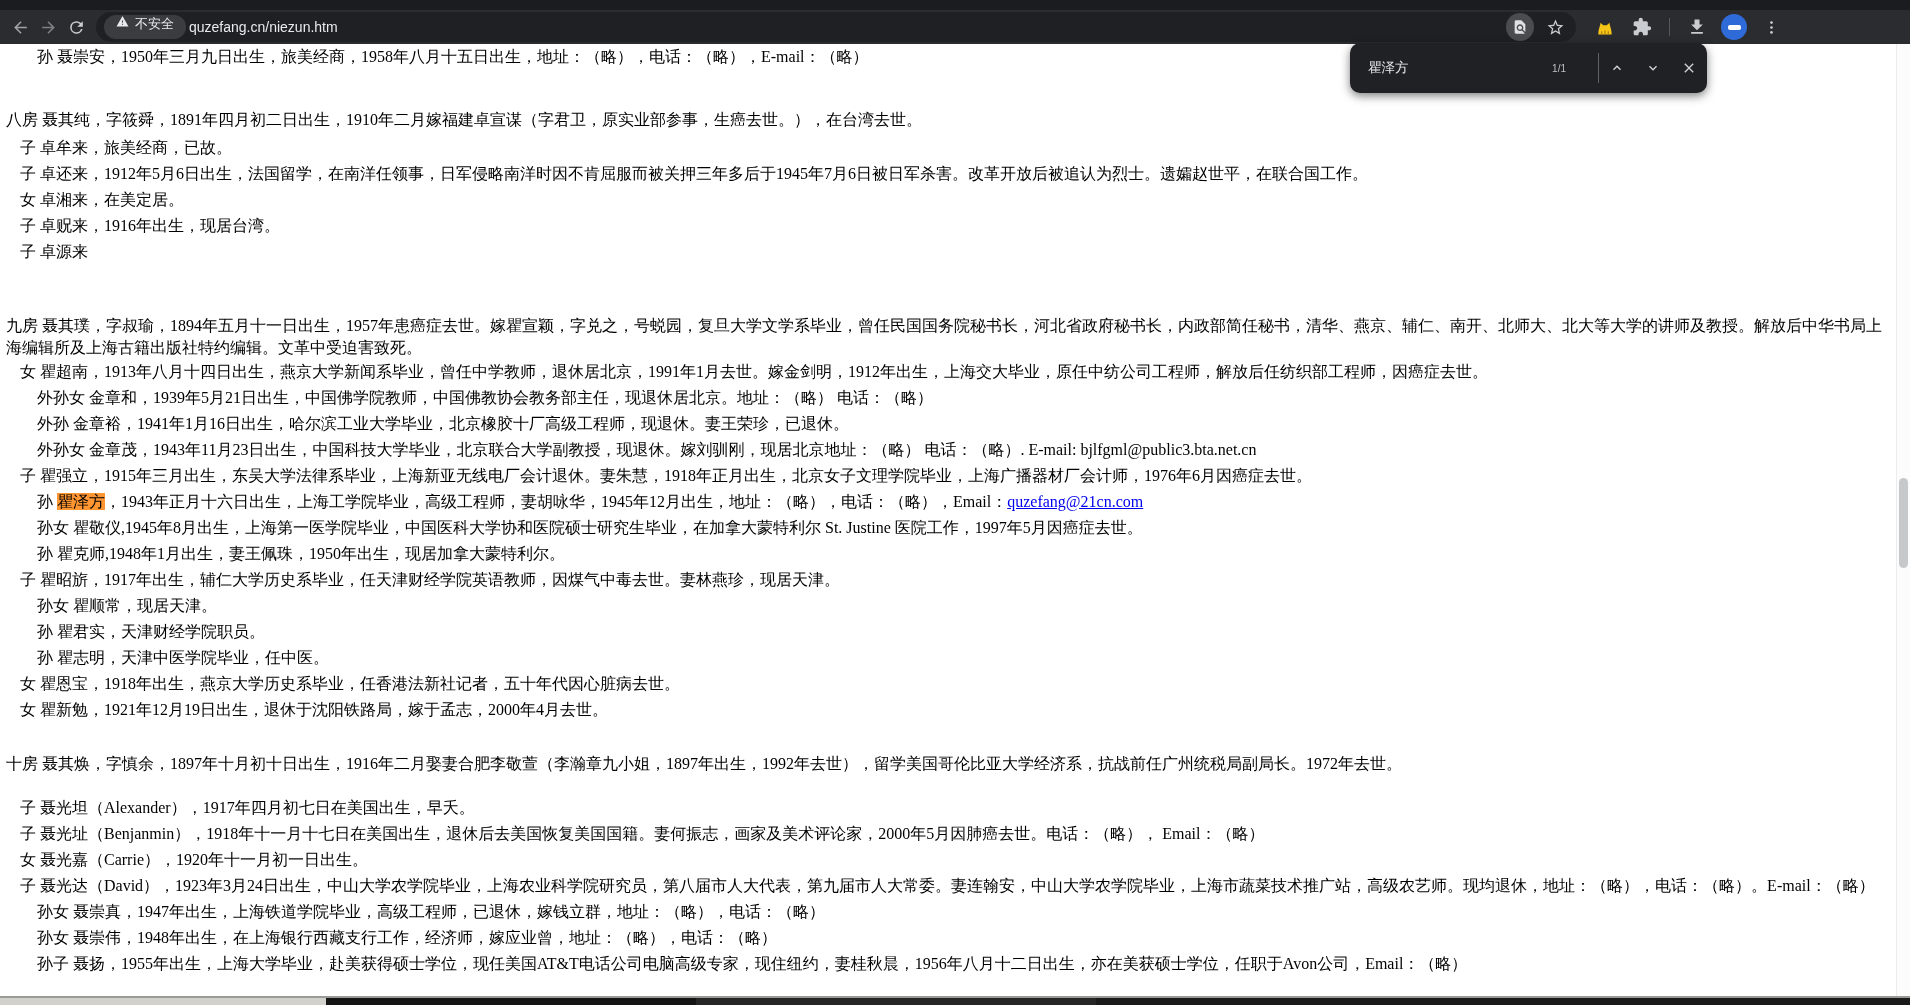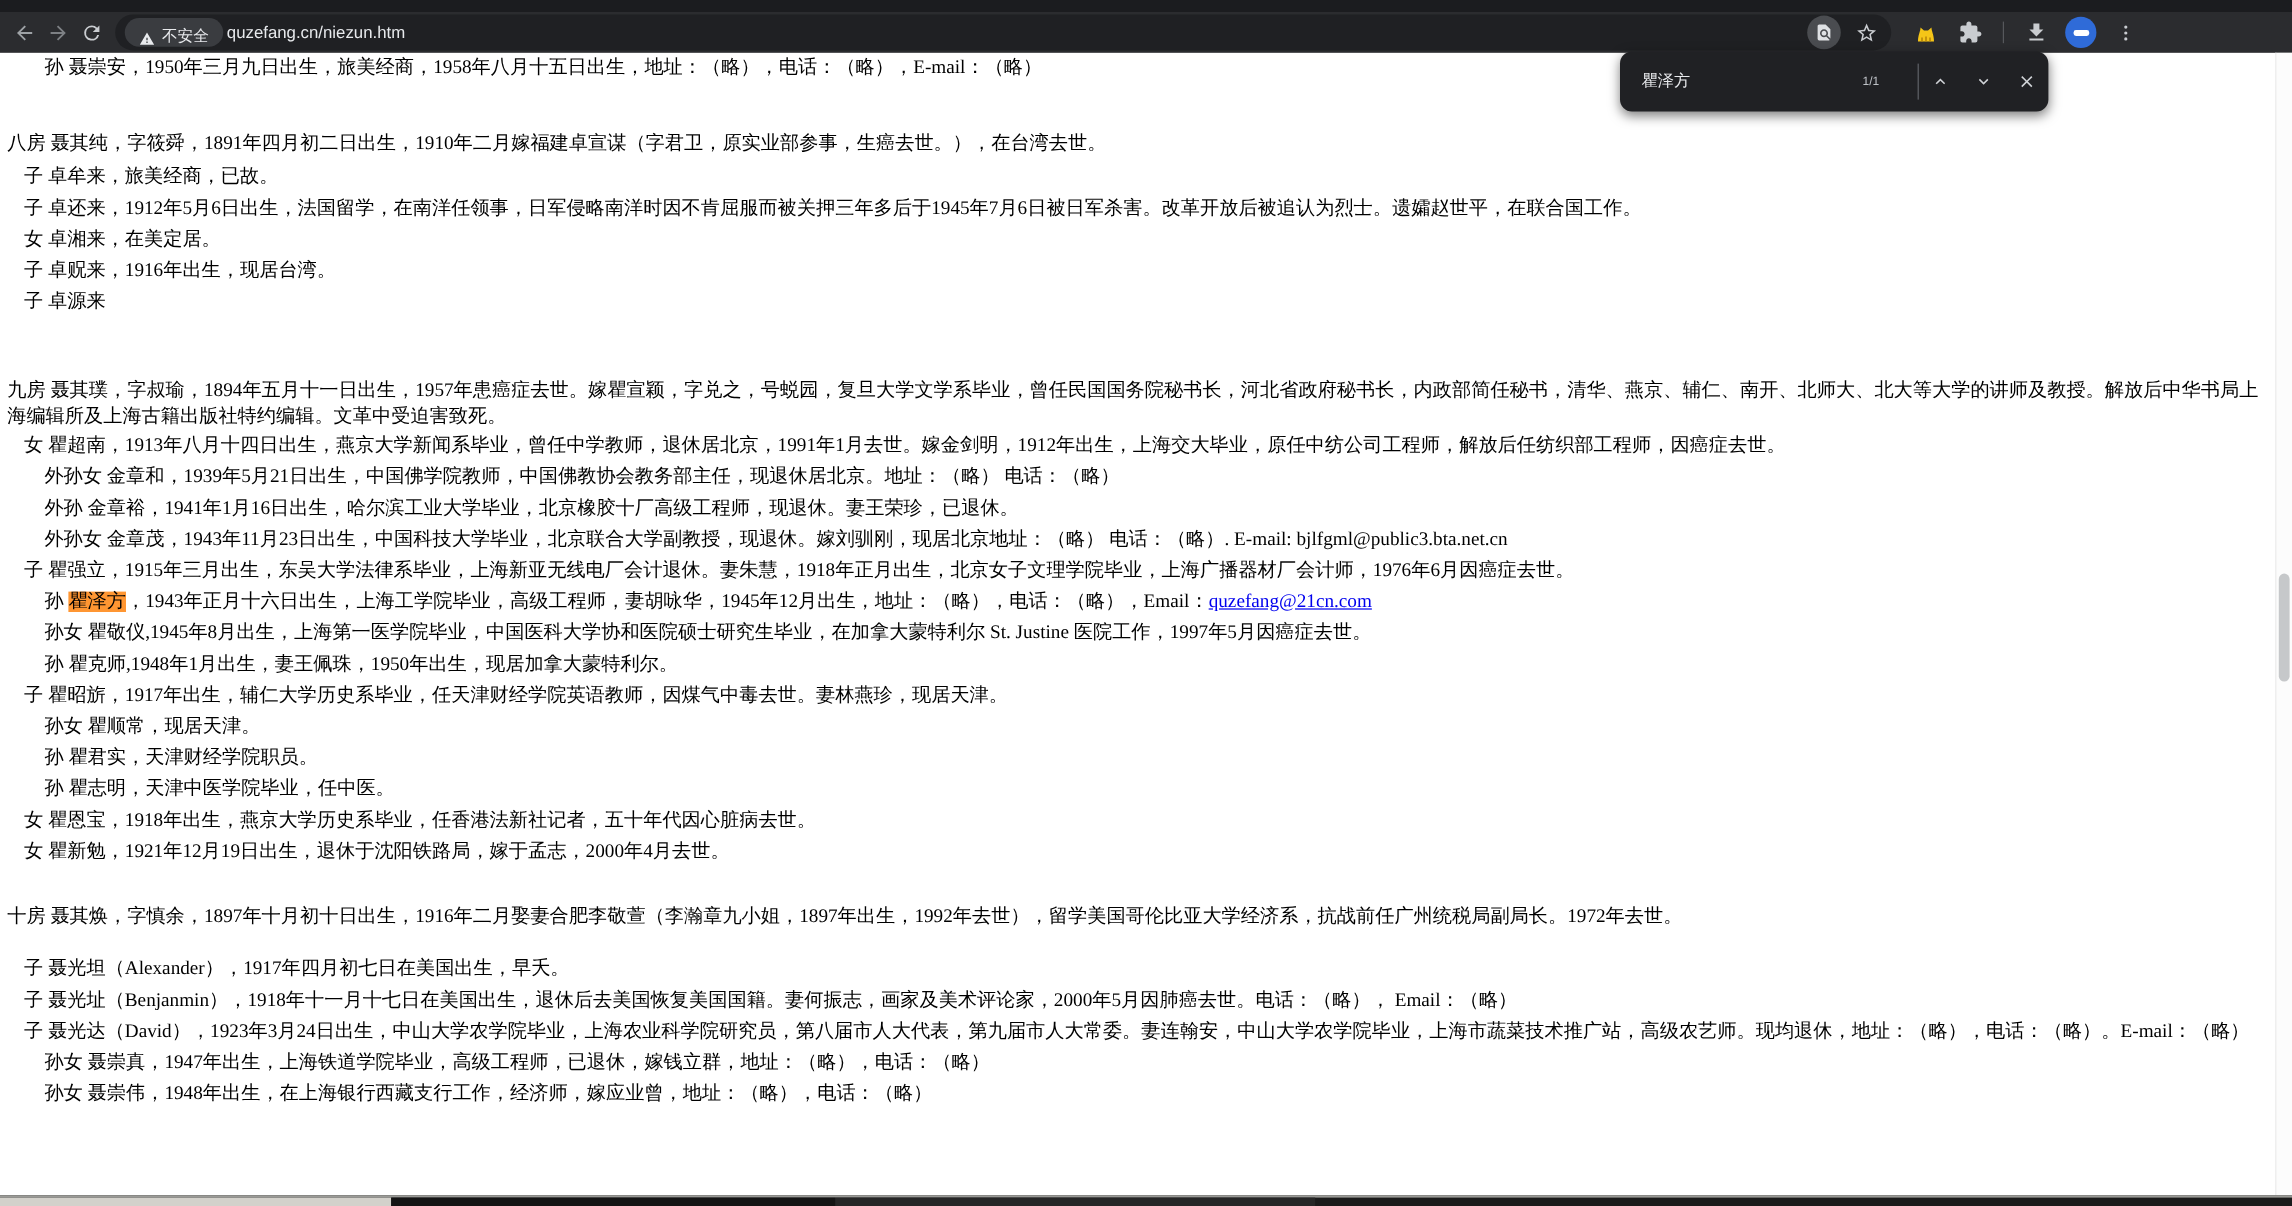--- a/index.html
+++ b/index.html
@@ -10,21 +10,21 @@
   
   .topstrip{height:10px;background:#1b1c1f;}
   .toolbar{height:34px;background:#2b2c2f;display:flex;align-items:center;padding:0 6px;}
   .navbtn{width:28px;height:30px;display:flex;align-items:center;justify-content:center;border-radius:50%;flex:0 0 auto;}
   .navbtn svg{width:19px;height:19px;}
   .ic-back{fill:#9ea2a6;} .ic-fwd{fill:#7d8084;} .ic-reload{fill:#c9ccd0;}
   .omnibox{
     flex:0 0 auto;width:1480px;height:30px;margin-left:6px;background:#1f2023;border-radius:15px;
     display:flex;align-items:center;padding:0 8px 0 8px;box-sizing:border-box;
   }
-  .chip{display:flex;align-items:flex-end;gap:6px;background:#3a3c40;border-radius:13px;padding:0 12px;height:24px;color:#e8eaed;font-size:13px;flex:0 0 auto;}
+  .chip{display:flex;align-items:flex-start;gap:6px;background:#3a3c40;border-radius:13px;padding:0 12px;height:24px;color:#e8eaed;font-size:13px;flex:0 0 auto;}
   .chip svg{width:13px;height:13px;fill:#e8eaed;}
   .url{color:#e8eaed;font-size:14px;margin-left:3px;white-space:nowrap;}
   .obx-spacer{flex:1;}
   .find-circle{width:28px;height:28px;border-radius:50%;background:#4a4c50;display:flex;align-items:center;justify-content:center;flex:0 0 auto;margin-right:8px;}
   .find-circle svg{width:16px;height:16px;fill:#dfe1e4;}
   .starbtn{width:26px;height:26px;display:flex;align-items:center;justify-content:center;flex:0 0 auto;}
   .starbtn svg{width:19px;height:19px;fill:#c9ccd0;}
   .ext-area{display:flex;align-items:center;margin-left:16px;gap:11px;}
   .tbico{width:26px;height:26px;display:flex;align-items:center;justify-content:center;flex:0 0 auto;}
   .tbico svg{width:20px;height:20px;fill:#c9ccd0;}
@@ -177,23 +177,25 @@
     <div class="line indent2"><span>孙 瞿克师,1948年1月出生，妻王佩珠，1950年出生，现居加拿大蒙特利尔。</span></div>
     <div class="line indent1"><span>子 瞿昭旂，1917年出生，辅仁大学历史系毕业，任天津财经学院英语教师，因煤气中毒去世。妻林燕珍，现居天津。</span></div>
     <div class="line indent2"><span>孙女 瞿顺常，现居天津。</span></div>
     <div class="line indent2"><span>孙 瞿君实，天津财经学院职员。</span></div>
     <div class="line indent2"><span>孙 瞿志明，天津中医学院毕业，任中医。</span></div>
     <div class="line indent1"><span>女 瞿恩宝，1918年出生，燕京大学历史系毕业，任香港法新社记者，五十年代因心脏病去世。</span></div>
     <div class="line indent1"><span>女 瞿新勉，1921年12月19日出生，退休于沈阳铁路局，嫁于孟志，2000年4月去世。</span></div>
     <div class="line indent0 section" style="margin-top: 30px; margin-bottom: 20px;"><span class="b">十房 聂其焕</span><span>，字慎余，1897年十月初十日出生，1916年二月娶妻合肥李敬萱（李瀚章九小姐，1897年出生，1992年去世），留学美国哥伦比亚大学经济系，抗战前任广州统税局副局长。1972年去世。</span></div>
     <div class="line indent1"><span>子 聂光坦（Alexander），1917年四月初七日在美国出生，早夭。</span></div>
     <div class="line indent1"><span>子 聂光址（Benjanmin），1918年十一月十七日在美国出生，退休后去美国恢复美国国籍。妻何振志，画家及美术评论家，2000年5月因肺癌去世。电话：（略）， Email：（略）</span></div>
+    <div class="line indent1"><span>女 聂光嘉（Carrie），1920年十一月初一日出生。</span></div>
     <div class="line indent1"><span>子 聂光达（David），1923年3月24日出生，中山大学农学院毕业，上海农业科学院研究员，第八届市人大代表，第九届市人大常委。妻连翰安，中山大学农学院毕业，上海市蔬菜技术推广站，高级农艺师。现均退休，地址：（略），电话：（略）。E-mail：（略）</span></div>
     <div class="line indent2"><span>孙女 聂崇真，1947年出生，上海铁道学院毕业，高级工程师，已退休，嫁钱立群，地址：（略），电话：（略）</span></div>
     <div class="line indent2"><span>孙女 聂崇伟，1948年出生，在上海银行西藏支行工作，经济师，嫁应业曾，地址：（略），电话：（略）</span></div>
+    <div class="line indent2"><span>孙子 聂扬，1955年出生，上海大学毕业，赴美获得硕士学位，现任美国AT&amp;T电话公司电脑高级专家，现住纽约，妻桂秋晨，1956年八月十二日出生，亦在美获硕士学位，任职于Avon公司，Email：（略）</span></div>
   </div>
 
 <div class="vscroll">
   <div class="vthumb"></div>
 </div>
 
 <div class="bottombar">
   <div class="bb-light"></div>
   <div class="bb-seg1"></div>
   <div class="bb-seg2"></div>

